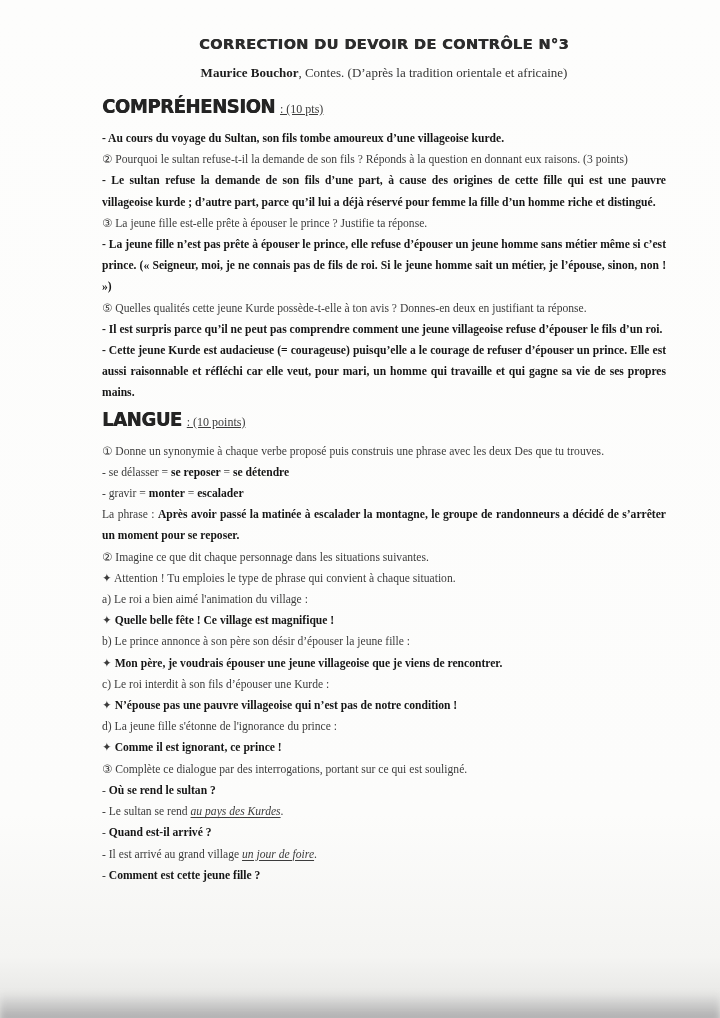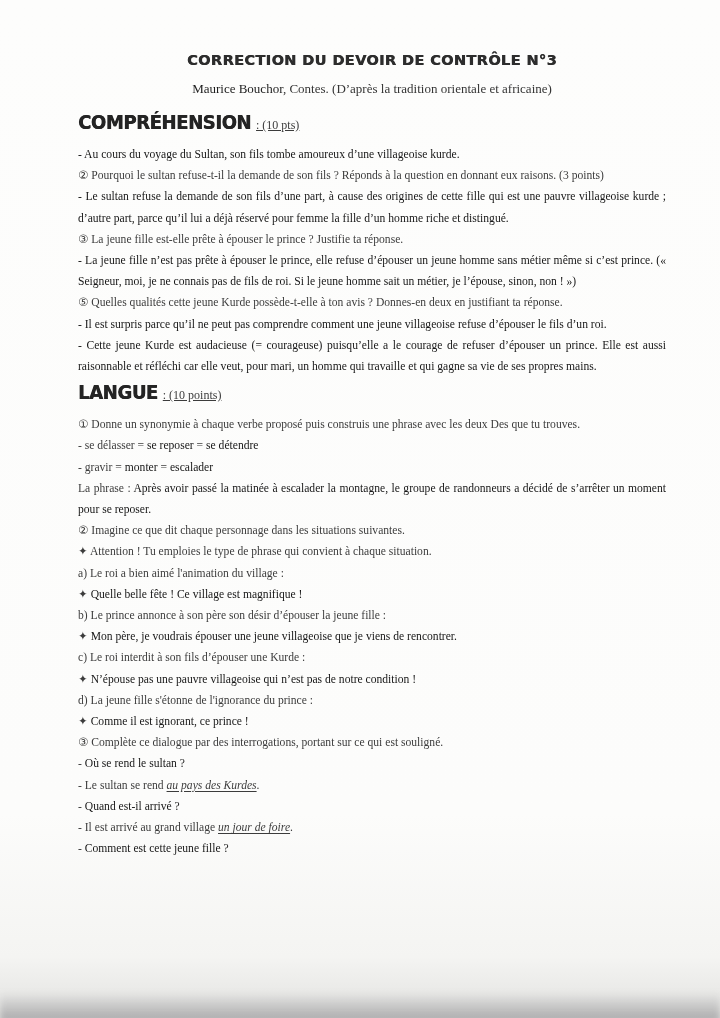--- a/index.html
+++ b/index.html
@@ -9,39 +9,39 @@
     background: #e9e9e7;
     font-family: "Liberation Serif", "DejaVu Serif", "DejaVu Sans", serif;
   }
   .page {
     position: relative;
     width: 720px; height: 1018px;
     overflow: hidden;
     background: linear-gradient(180deg, #fdfdfc 0%, #fcfcfb 80%, #f4f4f2 94%, #e2e2e0 100%);
     color: #3c3c3c;
   }
-  .content { padding: 52px 54px 0 78px; }
+  .content { padding: 36px 54px 0 78px; margin-left: 24px; }
 
   .doc-title {
     margin: 0 0 13px 0;
     text-align: center;
     font-family: "DejaVu Sans", "Liberation Sans", sans-serif;
     font-weight: 800;
     font-size: 14.5px;
     letter-spacing: .4px;
     color: #2d2d2d;
     text-shadow: .5px 0 0 #2d2d2d;
   }
   .doc-subtitle {
     margin: 0 0 14px 0;
     text-align: center;
     font-size: 13px;
     color: #353535;
   }
-  .doc-subtitle .author { font-weight: 400; color: #1d1d1d; }
+  .doc-subtitle .author { font-weight: 700; color: #1d1d1d; }
 
   .sec-head { margin: 4px 0 7px 0; line-height: 24px; white-space: nowrap; text-decoration: underline; }
   .fancy {
     display: inline-block;
     font-family: "DejaVu Sans", "Liberation Sans", sans-serif;
     font-weight: 800;
     font-size: 18px;
     letter-spacing: -0.4px;
     color: #242424;
     text-shadow: .5px 0 0 #242424;
@@ -49,21 +49,21 @@
     transform-origin: left bottom;
   }
   .pts { font-size: 12px; color: #3c3c3c; margin-left: 5px; }
 
   .para {
     font-size: 11.6px;
     line-height: 21.2px;
     color: #3c3c3c;
   }
   .para.justify { text-align: justify; }
-  .para .b { font-weight: 400; color: #161616; }
+  .para .b { font-weight: 700; color: #161616; }
   .para .u { text-decoration: underline; text-underline-offset: 2px; font-style: italic; }
 
   .bottom-shade {
     position: absolute; left: 0; right: 0; bottom: -4px; height: 30px;
     background: linear-gradient(180deg, rgba(130,130,132,0) 0%, rgba(120,120,124,0.55) 100%);
     filter: blur(3px);
     pointer-events: none;
   }
 </style>
 </head>

